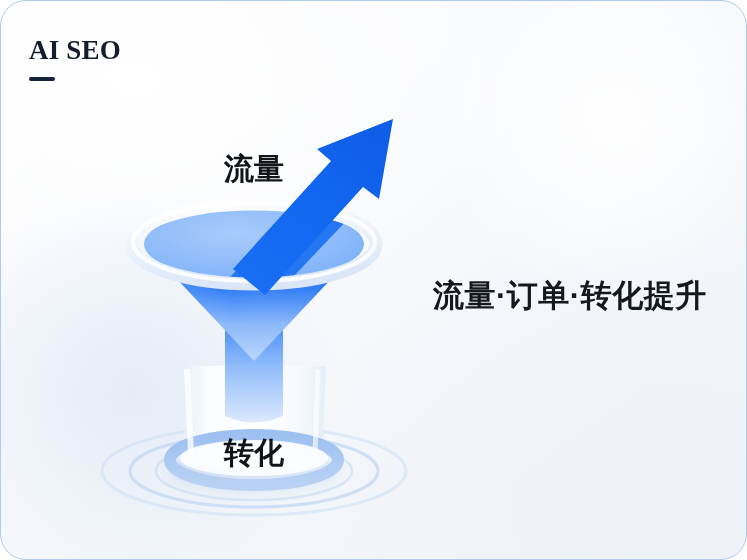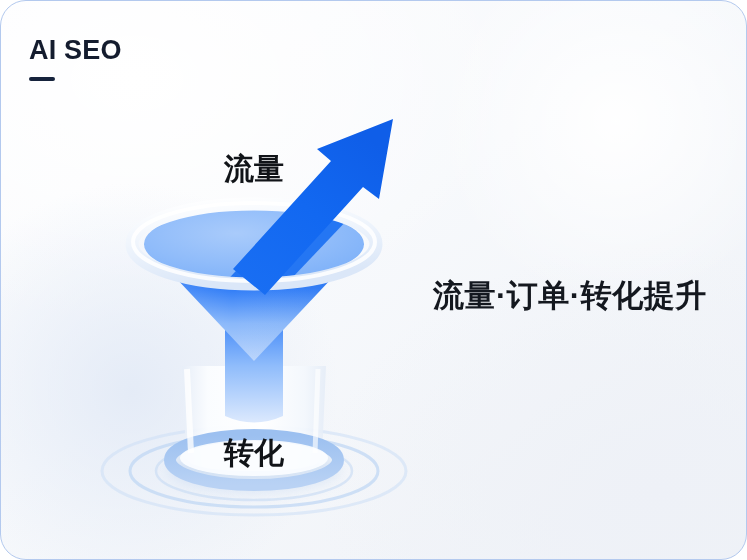--- a/index.html
+++ b/index.html
@@ -50,20 +50,21 @@
     top: 36px;
     z-index: 40;
   }
   .heading-title {
     font-size: 27px;
     font-weight: bold;
     color: #141c2e;
     letter-spacing: .2px;
     line-height: 1;
     white-space: nowrap;
+    font-family: Liberation Serif, serif;
   }
   .heading-rule {
     margin-top: 13px;
     width: 26px;
     height: 4px;
     border-radius: 2px;
     background: #16233c;
   }
 
   

